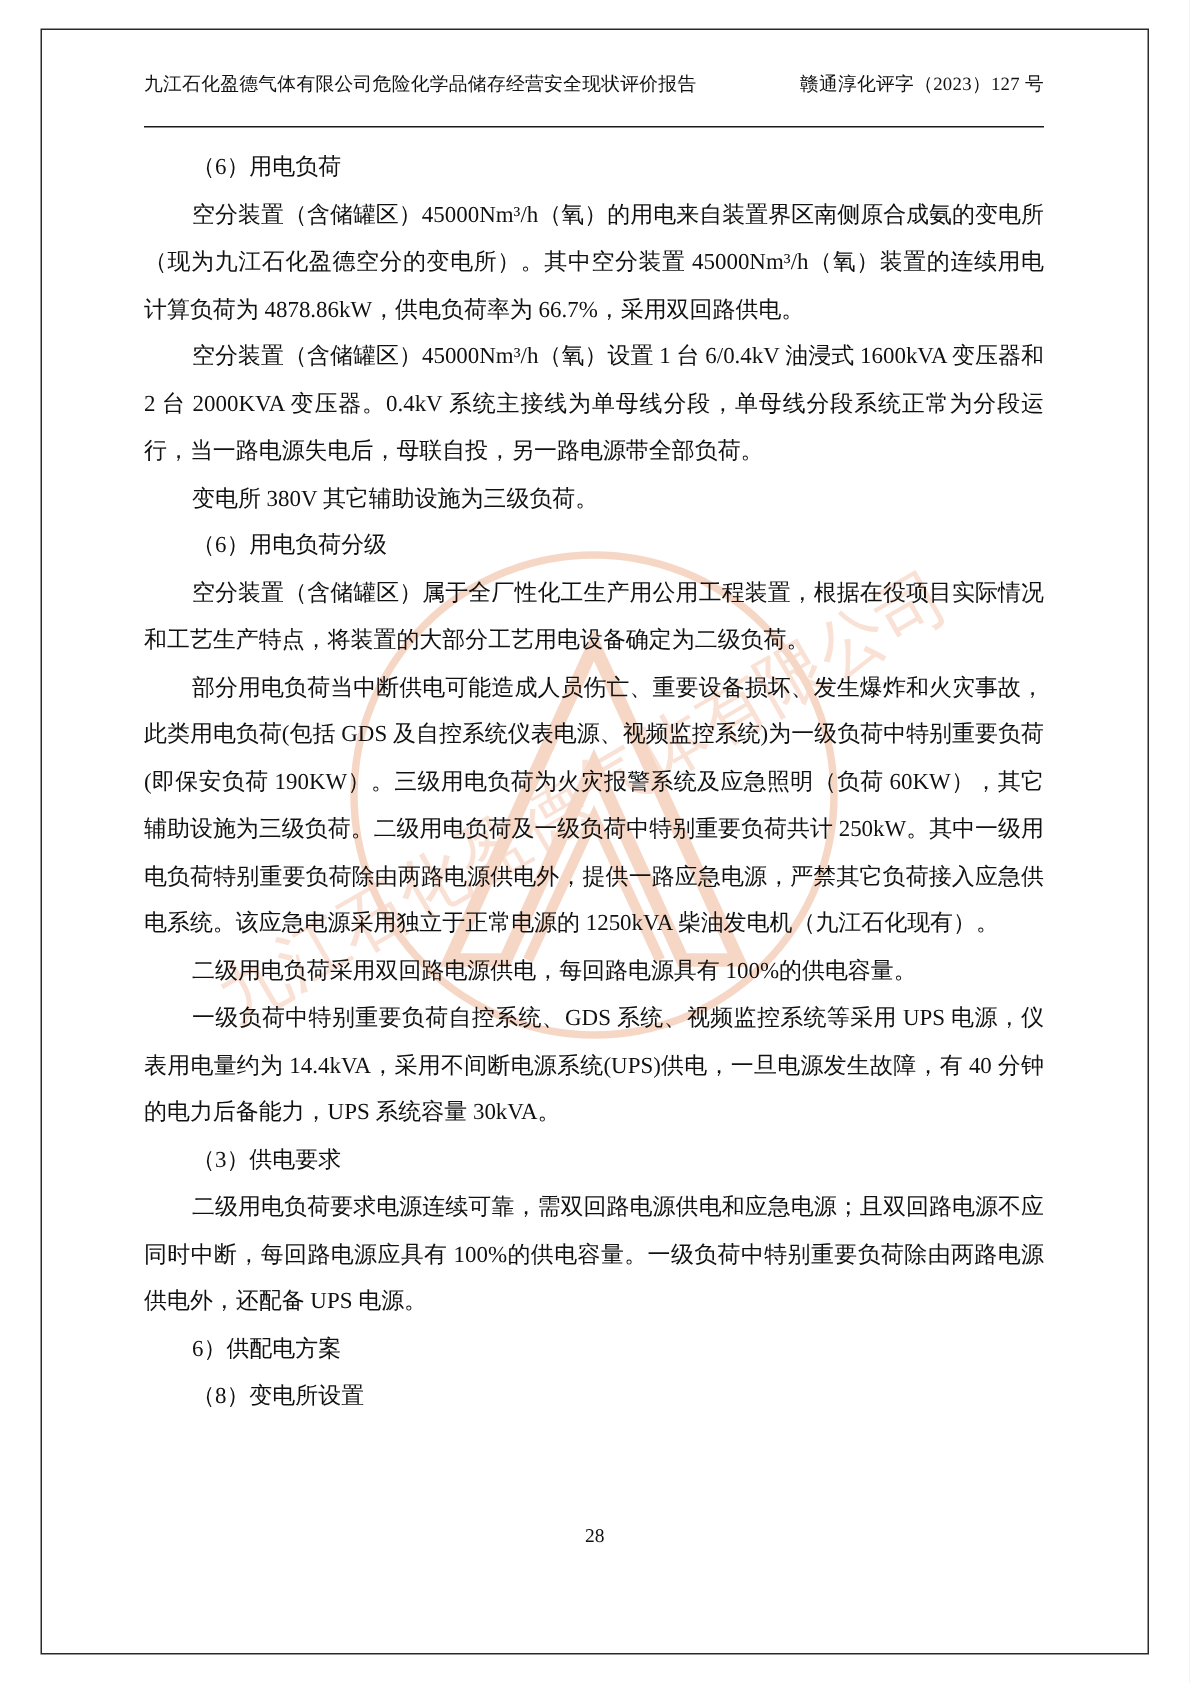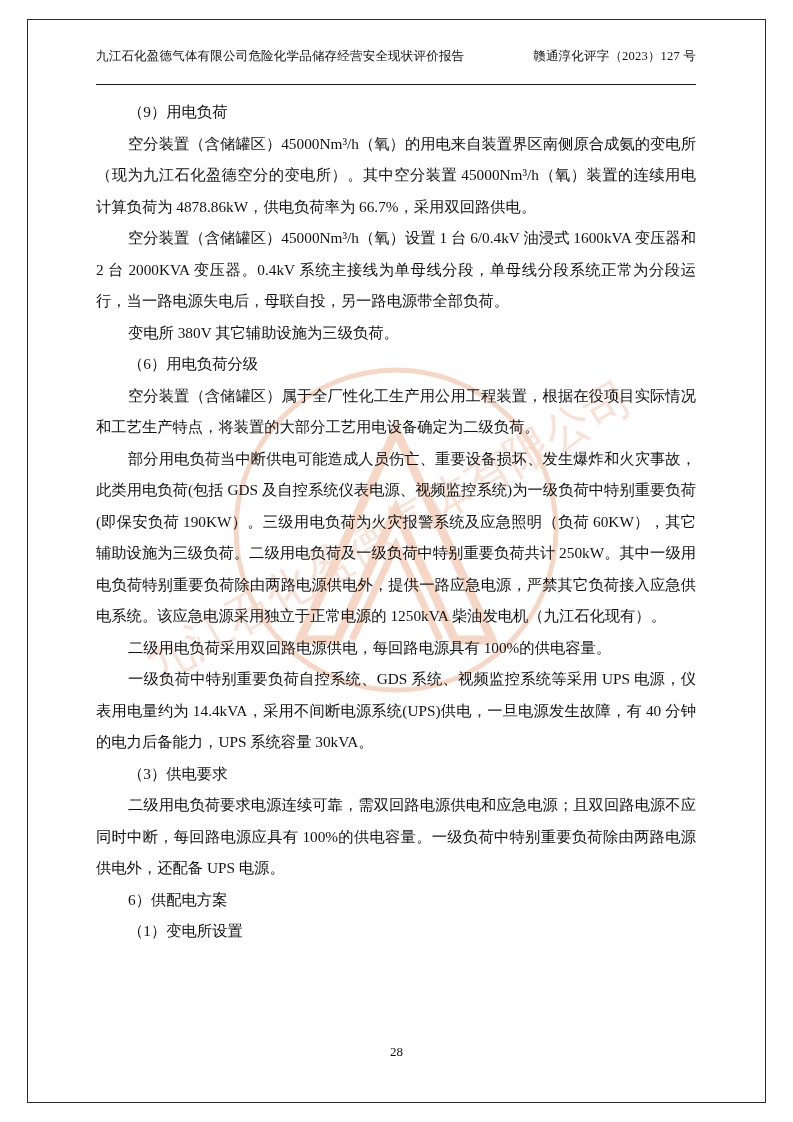--- a/index.html
+++ b/index.html
@@ -83,21 +83,20 @@
 
   
   .footer {
     position: absolute;
     left: 0;
     top: 1016px;
     width: 793px;
     text-align: center;
     font-size: 13px;
     z-index: 10;
-    margin-top: 28px;
   }
 </style>
 </head>
 <body>
 
 <div class="page">
 
   <div class="page-frame"></div>
 
   <svg class="watermark" viewBox="0 0 793 1122">
@@ -112,32 +111,32 @@
     </g>
   </svg>
 
   <div class="header">
     <span class="header-left">九江石化盈德气体有限公司危险化学品储存经营安全现状评价报告</span>
     <span class="header-right">赣通淳化评字（2023）127 号</span>
   </div>
   <div class="header-rule"></div>
 
   <div class="body">
-    <p class="para">（9）用电负荷</p>
+    <p class="para">（6）用电负荷</p>
     <p class="para">空分装置（含储罐区）45000Nm³/h（氧）的用电来自装置界区南侧原合成氨的变电所（现为九江石化盈德空分的变电所）。其中空分装置 45000Nm³/h（氧）装置的连续用电计算负荷为 4878.86kW，供电负荷率为 66.7%，采用双回路供电。</p>
     <p class="para">空分装置（含储罐区）45000Nm³/h（氧）设置 1 台 6/0.4kV 油浸式 1600kVA 变压器和 2 台 2000KVA 变压器。0.4kV 系统主接线为单母线分段，单母线分段系统正常为分段运行，当一路电源失电后，母联自投，另一路电源带全部负荷。</p>
     <p class="para">变电所 380V 其它辅助设施为三级负荷。</p>
     <p class="para">（6）用电负荷分级</p>
     <p class="para">空分装置（含储罐区）属于全厂性化工生产用公用工程装置，根据在役项目实际情况和工艺生产特点，将装置的大部分工艺用电设备确定为二级负荷。</p>
     <p class="para">部分用电负荷当中断供电可能造成人员伤亡、重要设备损坏、发生爆炸和火灾事故，此类用电负荷(包括 GDS 及自控系统仪表电源、视频监控系统)为一级负荷中特别重要负荷(即保安负荷 190KW）。三级用电负荷为火灾报警系统及应急照明（负荷 60KW），其它辅助设施为三级负荷。二级用电负荷及一级负荷中特别重要负荷共计 250kW。其中一级用电负荷特别重要负荷除由两路电源供电外，提供一路应急电源，严禁其它负荷接入应急供电系统。该应急电源采用独立于正常电源的 1250kVA 柴油发电机（九江石化现有）。</p>
     <p class="para">二级用电负荷采用双回路电源供电，每回路电源具有 100%的供电容量。</p>
     <p class="para">一级负荷中特别重要负荷自控系统、GDS 系统、视频监控系统等采用 UPS 电源，仪表用电量约为 14.4kVA，采用不间断电源系统(UPS)供电，一旦电源发生故障，有 40 分钟的电力后备能力，UPS 系统容量 30kVA。</p>
     <p class="para">（3）供电要求</p>
     <p class="para">二级用电负荷要求电源连续可靠，需双回路电源供电和应急电源；且双回路电源不应同时中断，每回路电源应具有 100%的供电容量。一级负荷中特别重要负荷除由两路电源供电外，还配备 UPS 电源。</p>
     <p class="para">6）供配电方案</p>
-    <p class="para">（1）变电所设置</p>
+    <p class="para">（8）变电所设置</p>
   </div>
 
   <div class="footer">
     <span>28</span>
   </div>
 
 </div>
 
 </body></html>

